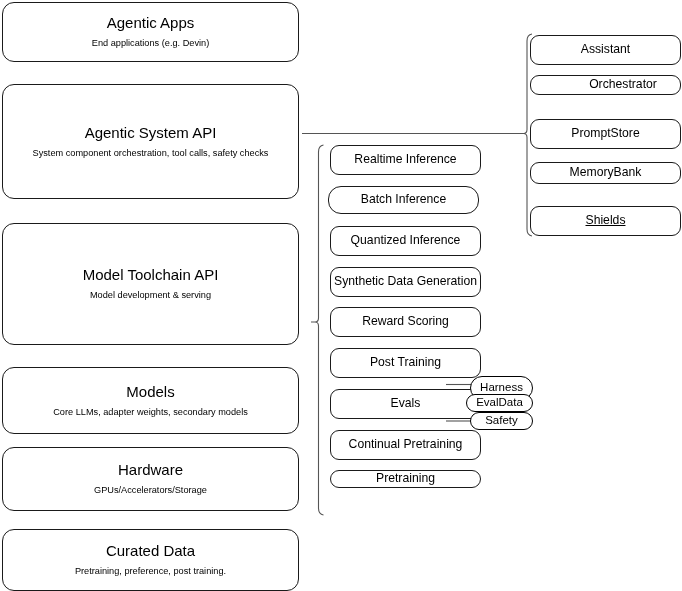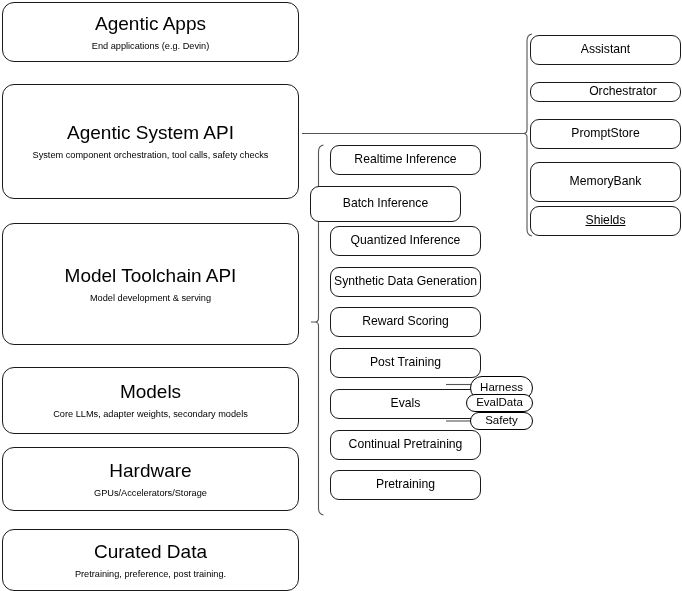--- a/index.html
+++ b/index.html
@@ -34,21 +34,21 @@
     justify-content: center;
     text-align: center;
     line-height: 1.25;
   }
 
   
   .layer-card {
     border-radius: 12px;
   }
   .layer-title {
-    font-size: 19px;
+    font-size: 15px;
     color: #000;
   }
   .layer-sub {
     font-size: 9.2px;
     color: #000;
     margin-top: 5px;
   }
 
   
   .cap-box {
@@ -153,64 +153,64 @@
   </div>
 
   <div class="node layer-card" style="left:2px; top:529px; width:297px; height:62px;">
     <div class="layer-title">Curated Data</div>
     <div class="layer-sub">Pretraining, preference, post training.</div>
   </div>
 
   <div class="node cap-box" style="left:330px; top:145px; width:151px; height:30px;">
     <span>Realtime Inference</span>
   </div>
-  <div class="node cap-box" style="left:310px; top:186px; width:151px; height:36px;">
+  <div class="node cap-box" style="left:328px; top:186px; width:151px; height:28px;border-radius:13px;">
     <span>Batch Inference</span>
   </div>
   <div class="node cap-box" style="left:330px; top:226px; width:151px; height:30px;">
     <span>Quantized Inference</span>
   </div>
   <div class="node cap-box" style="left:330px; top:267px; width:151px; height:30px;">
     <span>Synthetic Data Generation</span>
   </div>
   <div class="node cap-box" style="left:330px; top:307px; width:151px; height:30px;">
     <span>Reward Scoring</span>
   </div>
   <div class="node cap-box" style="left:330px; top:348px; width:151px; height:30px;">
     <span>Post Training</span>
   </div>
   <div class="node cap-box" style="left:330px; top:389px; width:151px; height:30px;">
     <span>Evals</span>
   </div>
   <div class="node cap-box" style="left:330px; top:430px; width:151px; height:30px;">
     <span>Continual Pretraining</span>
   </div>
-  <div class="node cap-box" style="left:330px; top:470px; width:151px; height:30px;">
+  <div class="node cap-box" style="left:330px; top:470px; width:151px; height:18px;">
     <span>Pretraining</span>
   </div>
 
   <div class="pill" style="left:470px; top:376px; width:63px; height:24px;">
     <span>Harness</span>
   </div>
   <div class="pill" style="left:466px; top:394px; width:67px; height:18px;">
     <span>EvalData</span>
   </div>
   <div class="pill" style="left:470px; top:412px; width:63px; height:18px;">
     <span>Safety</span>
   </div>
 
   <div class="node cap-box" style="left:530px; top:35px; width:151px; height:30px;">
     <span>Assistant</span>
   </div>
-  <div class="node cap-box" style="left:530px; top:82px; width:151px; height:20px;padding-left:35px;">
+  <div class="node cap-box" style="left:530px; top:75px; width:151px; height:20px;padding-left:35px;">
     <span>Orchestrator</span>
   </div>
   <div class="node cap-box" style="left:530px; top:119px; width:151px; height:30px;">
     <span>PromptStore</span>
   </div>
-  <div class="node cap-box" style="left:530px; top:162px; width:151px; height:40px;">
+  <div class="node cap-box" style="left:530px; top:162px; width:151px; height:22px;">
     <span>MemoryBank</span>
   </div>
   <div class="node cap-box" style="left:530px; top:206px; width:151px; height:30px;text-decoration:underline;">
     <span>Shields</span>
   </div>
 
 </div>
 
 </body></html>

